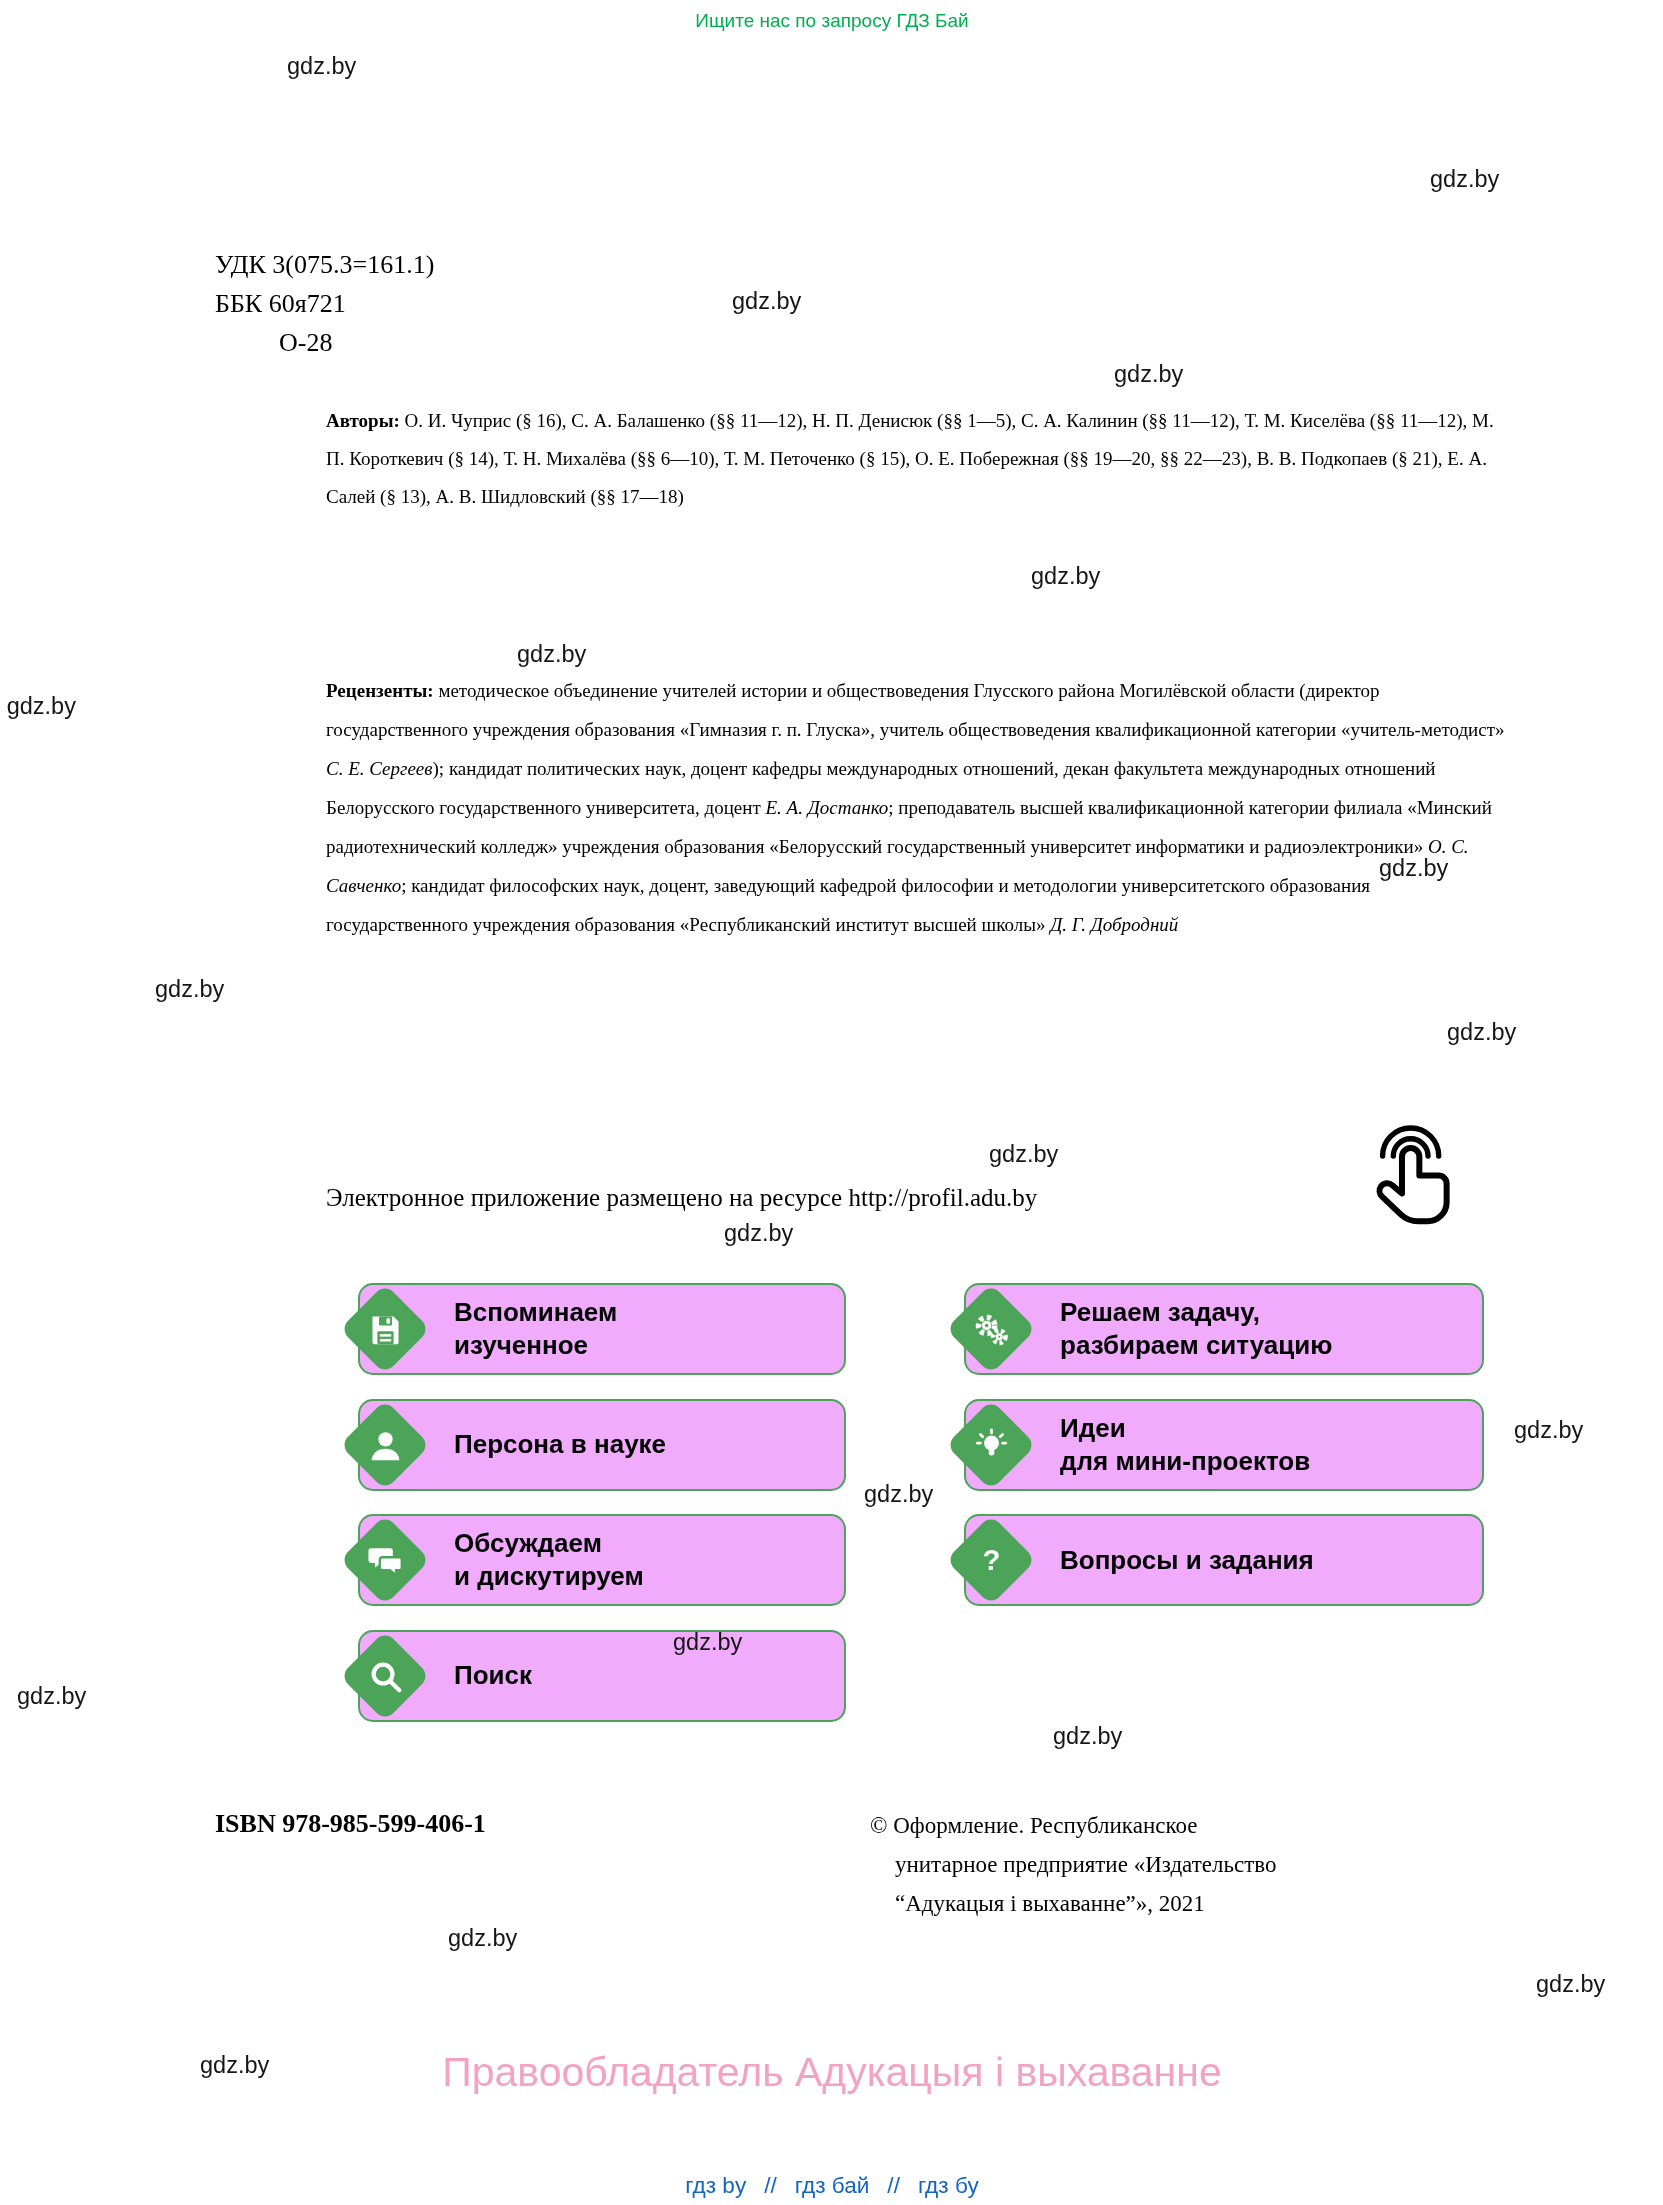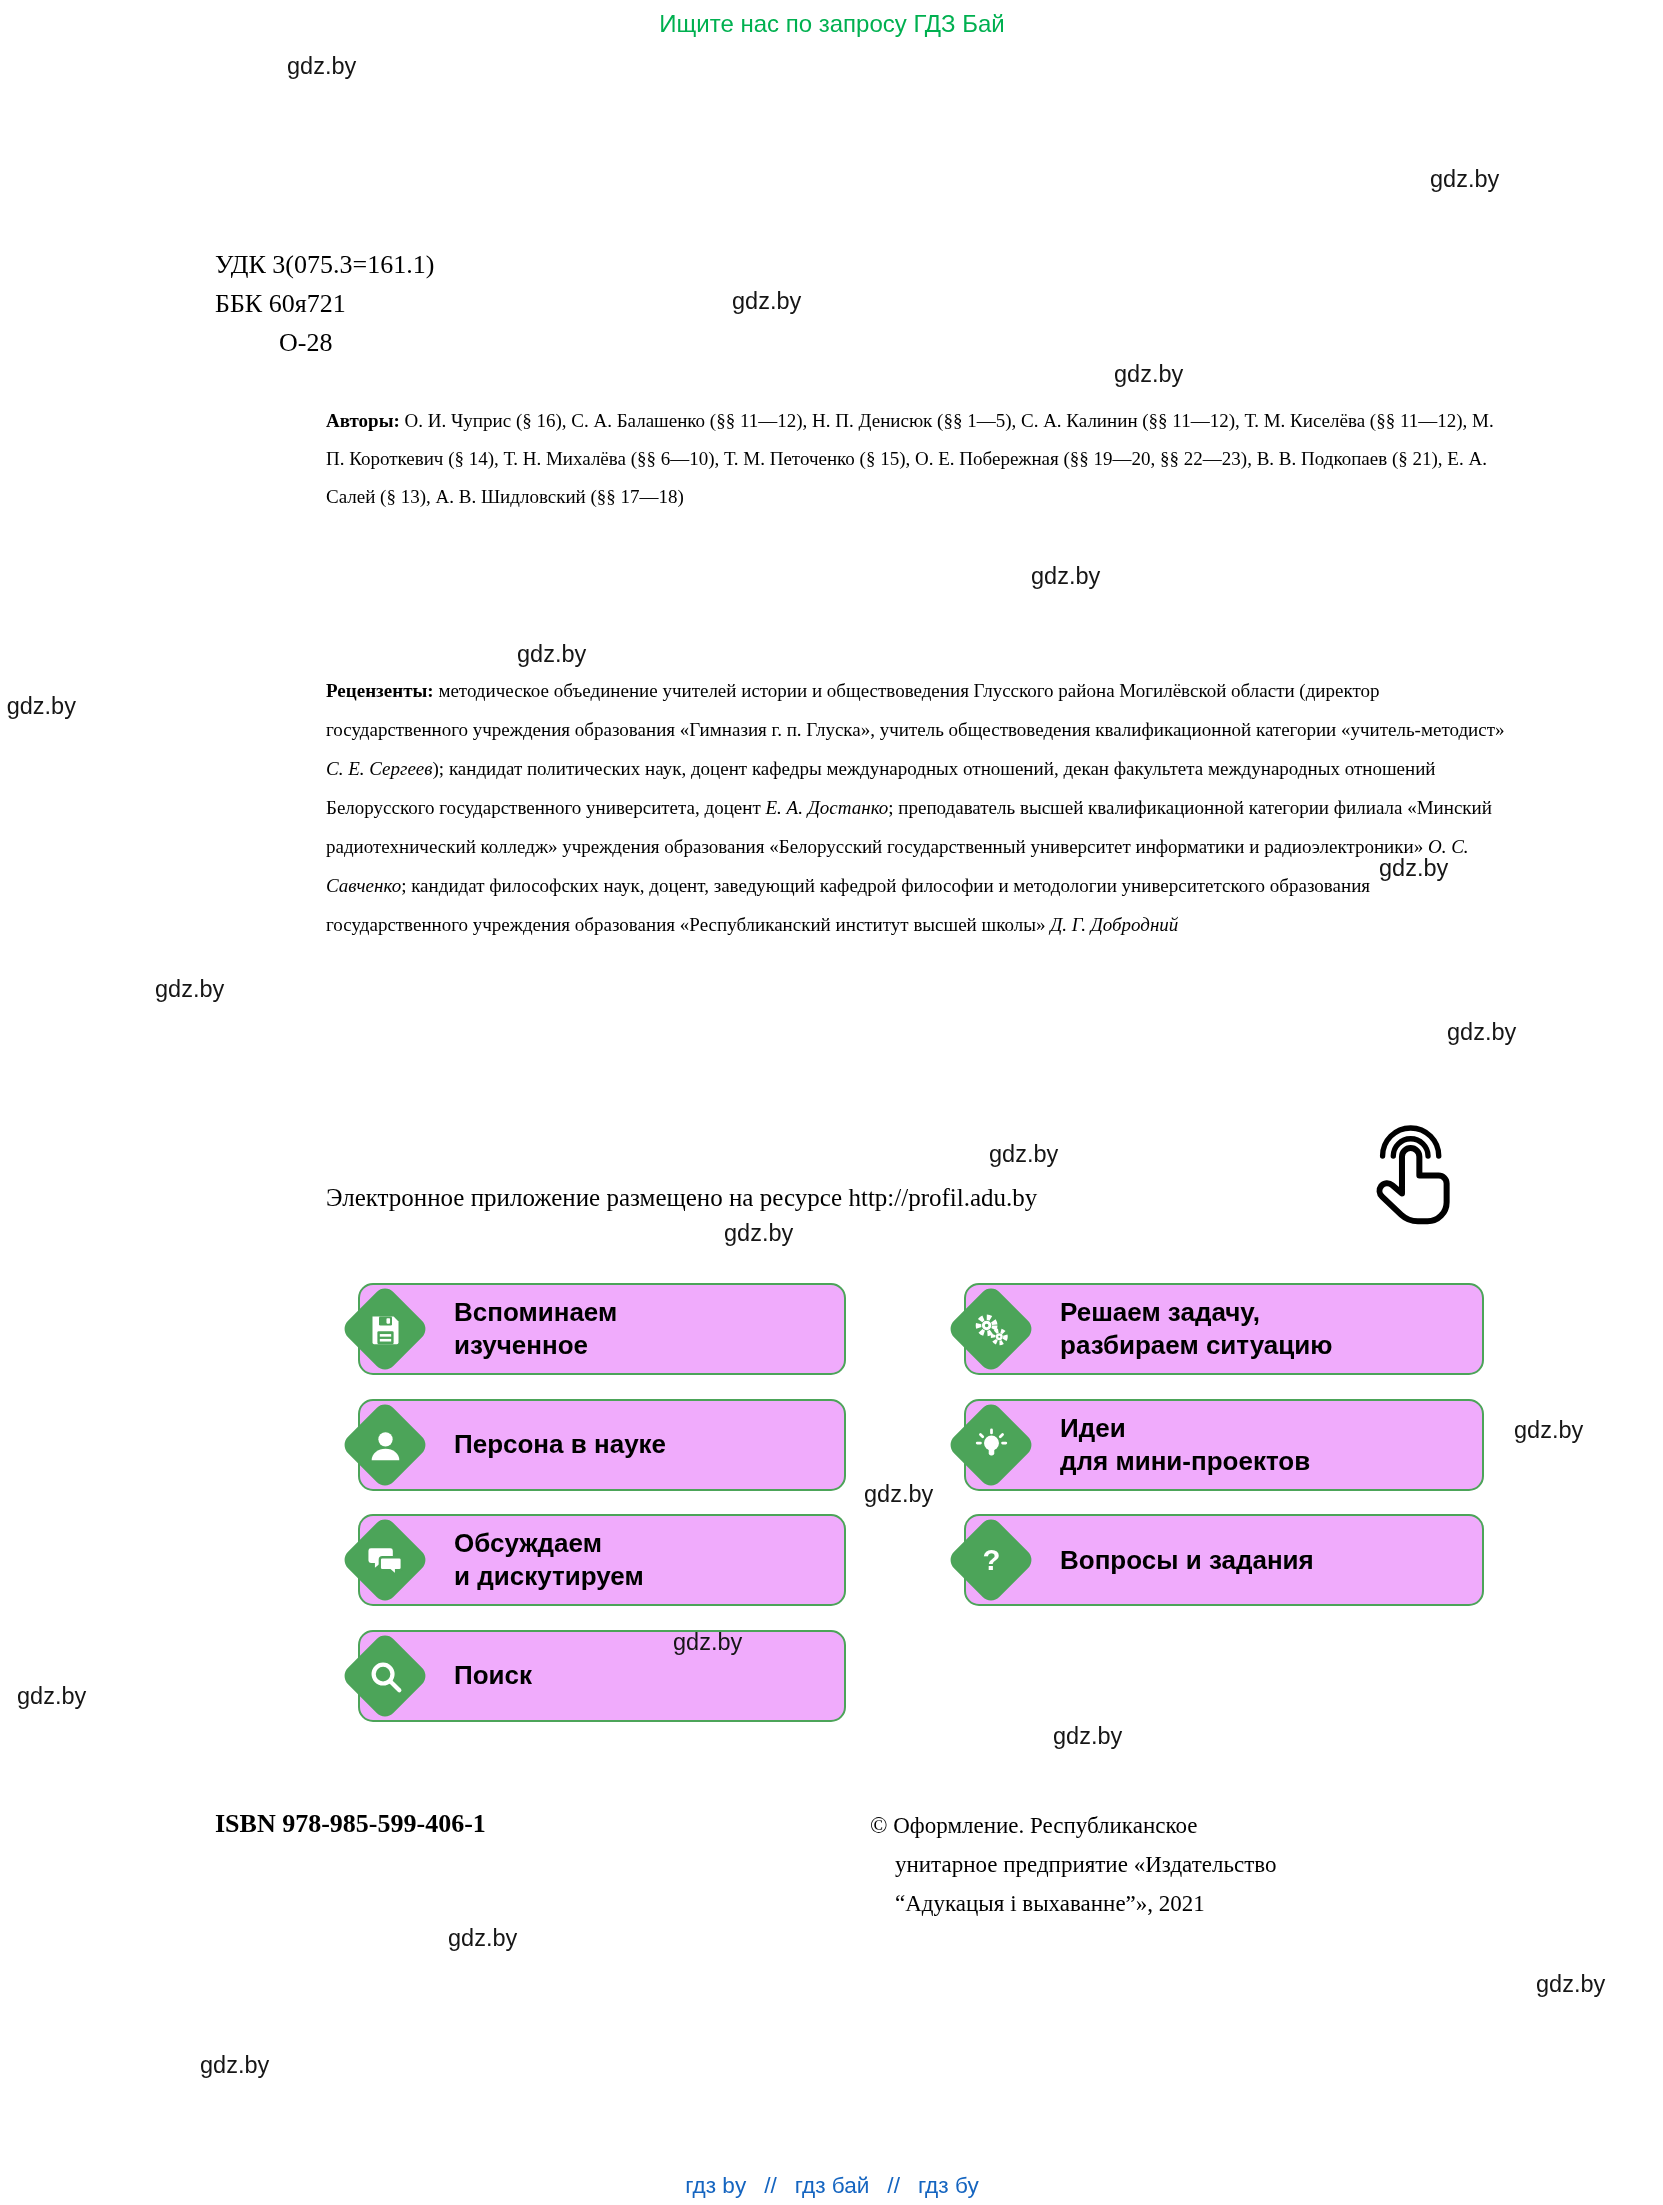--- a/index.html
+++ b/index.html
@@ -3,21 +3,21 @@
 <meta charset="utf-8">
 <style>
   * { margin:0; padding:0; box-sizing:border-box; }
   html,body { background:#ffffff; }
   .page {
     position:relative; width:1664px; height:2205px; background:#fff;
     font-family:"Liberation Serif", serif; color:#000; overflow:hidden;
   }
   .banner {
     position:absolute; top:10px; left:0; width:100%; text-align:center;
-    font-family:"Liberation Sans", sans-serif; font-size:24px;
+    font-family:"Liberation Sans", sans-serif; font-size:19px;
     color:var(--banner_green,#00b050);
   }
   .wm {
     position:absolute; font-family:"Liberation Sans", sans-serif;
     font-size:23.5px; color:#161616; white-space:nowrap;
   }
   .udk { position:absolute; left:215px; top:245px; font-size:26px; line-height:39px; }
   .udk .code { padding-left:64px; }
   .para { position:absolute; left:326px; width:1181px; font-size:19px; line-height:38px; text-align:left; }
   .authors-p { top:402px; }
@@ -202,20 +202,21 @@
   </div>
 
   <div class="isbn">ISBN 978-985-599-406-1</div>
 
   <div class="copyright">
     <div>© Оформление. Республиканское</div>
     <div class="ind">унитарное предприятие «Издательство</div>
     <div class="ind">“Адукацыя і выхаванне”», 2021</div>
   </div>
 
+  <div class="pink">Правообладатель Адукацыя і выхаванне</div>
 
   <div class="bottom-links">
     <span class="blink">гдз by</span>
     <span class="bsep">//</span>
     <span class="blink">гдз бай</span>
     <span class="bsep">//</span>
     <span class="blink">гдз бу</span>
   </div>
 
   <div class="wm" style="left:287px;top:53px">gdz.by</div>

